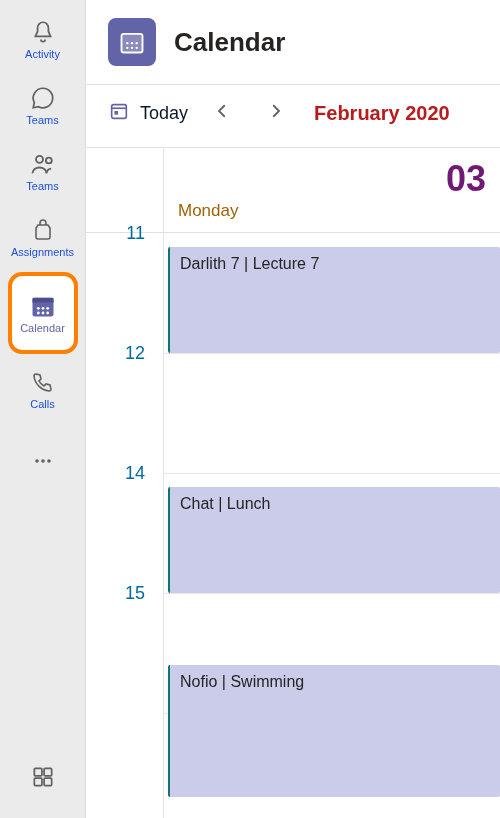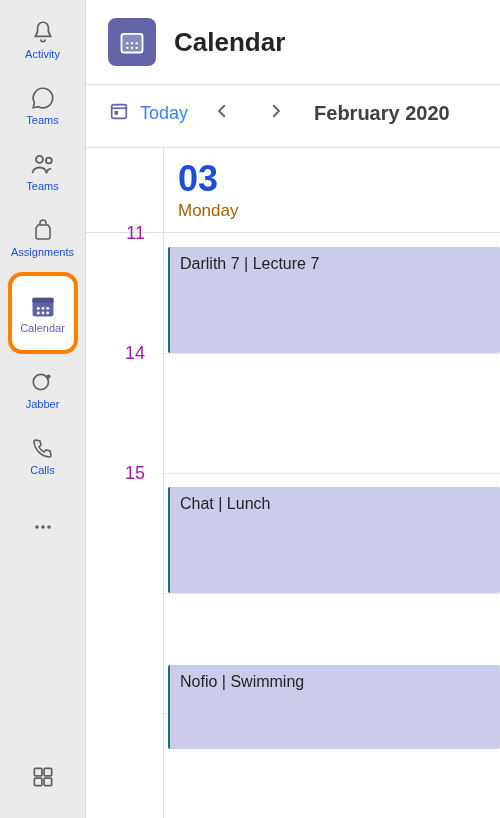--- a/index.html
+++ b/index.html
@@ -59,49 +59,49 @@
     .toolbar {
       display: flex;
       align-items: center;
       padding: 8px 22px 14px;
       gap: 14px;
       border-bottom: 1px solid #e1e1e1;
     }
     .row-divider { border-top: 1px solid #e1e1e1; }
     .today-btn {
       display: flex; align-items: center; gap: 10px;
-      color: #3b82f6; font-size: 18px; font-weight: 500;
+      color: #0f172a; font-size: 18px; font-weight: 500;
       cursor: pointer;
     }
     .nav-chevron {
       width: 40px; height: 40px; display: flex; align-items: center; justify-content: center;
       color: #616161; cursor: pointer; font-size: 20px;
     }
-    .month-label { font-size: 20px; font-weight: 700; color: #404040; margin-left: 4px; white-space: nowrap; }
+    .month-label { font-size: 20px; font-weight: 700; color: #b91c1c; margin-left: 4px; white-space: nowrap; }
     
     .cal-grid { flex: 1; display: flex; overflow: hidden; }
     .time-gutter {
       width: 78px;
       border-right: 1px solid #e1e1e1;
       display: flex; flex-direction: column;
     }
     .time-gutter .spacer { height: 85px; border-bottom: 1px solid #e1e1e1; }
     .time-slot { height: 120px; position: relative; }
     .time-slot span {
       position: absolute; top: -10px; right: 18px;
-      font-size: 18px; color: #a21caf;
+      font-size: 18px; color: #0369a1;
     }
     
     .day-col { flex: 1; display: flex; flex-direction: column; position: relative; }
     .day-header {
       height: 85px; border-bottom: 1px solid #e1e1e1;
       padding: 4px 14px;
       display: flex; flex-direction: column; justify-content: center;
     }
-    .day-num { font-size: 36px; font-weight: 600; color: #1d4ed8; line-height: 1.1; }
+    .day-num { font-size: 36px; font-weight: 600; color: #701a75; line-height: 1.1; text-align: right; }
     .day-name { font-size: 17px; color: #a16207; margin-top: 2px; }
     .slots { position: relative; flex: 1; }
     .hour-line { position: absolute; left: 0; right: 0; border-top: 1px solid #e8e8e8; }
     
     .event {
       position: absolute;
       left: 4px; right: 0;
       background: #cbccea;
       border-left: 2px solid #0f766e;
       border-radius: 2px;
@@ -160,29 +160,20 @@
           <rect x="3" y="5" width="18" height="4" fill="#4b4d8c"></rect>
           <circle cx="8" cy="14" r="1.2" fill="#fff"></circle>
           <circle cx="12" cy="14" r="1.2" fill="#fff"></circle>
           <circle cx="16" cy="14" r="1.2" fill="#fff"></circle>
           <circle cx="8" cy="18" r="1.2" fill="#fff"></circle>
           <circle cx="12" cy="18" r="1.2" fill="#fff"></circle>
           <circle cx="16" cy="18" r="1.2" fill="#fff"></circle>
         </svg>
     </span>
     <span class="label">Calendar</span>
-  </div>
-  <div class="nav-item">
-    <span class="icon">
-      <svg width="26" height="26" viewBox="0 0 24 24" fill="none" stroke="#616161" stroke-width="1.6">
-          <circle cx="10" cy="12" r="7"></circle>
-          <circle cx="17" cy="7" r="2" fill="#616161" stroke="none"></circle>
-        </svg>
-    </span>
-    <span class="label">Jabber</span>
   </div>
   <div class="nav-item">
     <span class="icon">
       <svg width="24" height="24" viewBox="0 0 24 24" fill="none" stroke="#616161" stroke-width="1.6">
           <path d="M5 4l4 1 1 4-2 2a12 12 0 0 0 5 5l2-2 4 1 1 4a2 2 0 0 1-2 2A17 17 0 0 1 3 6a2 2 0 0 1 2-2Z"></path>
         </svg>
     </span>
     <span class="label">Calls</span>
   </div>
   <div class="nav-item more">
@@ -251,20 +242,23 @@
     <div class="month-label">February 2020</div>
   </div>
 
   <div class="cal-grid">
     <div class="time-gutter">
       <div class="spacer"></div>
       <div class="time-slot">
           <span>11</span>
         </div>
       <div class="time-slot">
+          <span>12</span>
+        </div>
+      <div class="time-slot">
           <span>14</span>
         </div>
       <div class="time-slot">
           <span>15</span>
         </div>
     </div>
     <div class="day-col">
       <div class="day-header">
         <div class="day-num">03</div>
         <div class="day-name">Monday</div>
@@ -274,19 +268,19 @@
         <div class="hour-line" style="top:240px"></div>
         <div class="hour-line" style="top:360px"></div>
         <div class="hour-line" style="top:480px"></div>
 
         <div class="event" style="top:14px;height:106px">
           <span>Darlith 7 | Lecture 7</span>
         </div>
         <div class="event" style="top:254px;height:106px">
           <span>Chat | Lunch</span>
         </div>
-        <div class="event" style="top:432px;height:84px">
+        <div class="event" style="top:432px;height:132px">
           <span>Nofio | Swimming</span>
         </div>
       </div>
     </div>
   </div>
 </div>
 
 </body></html>

